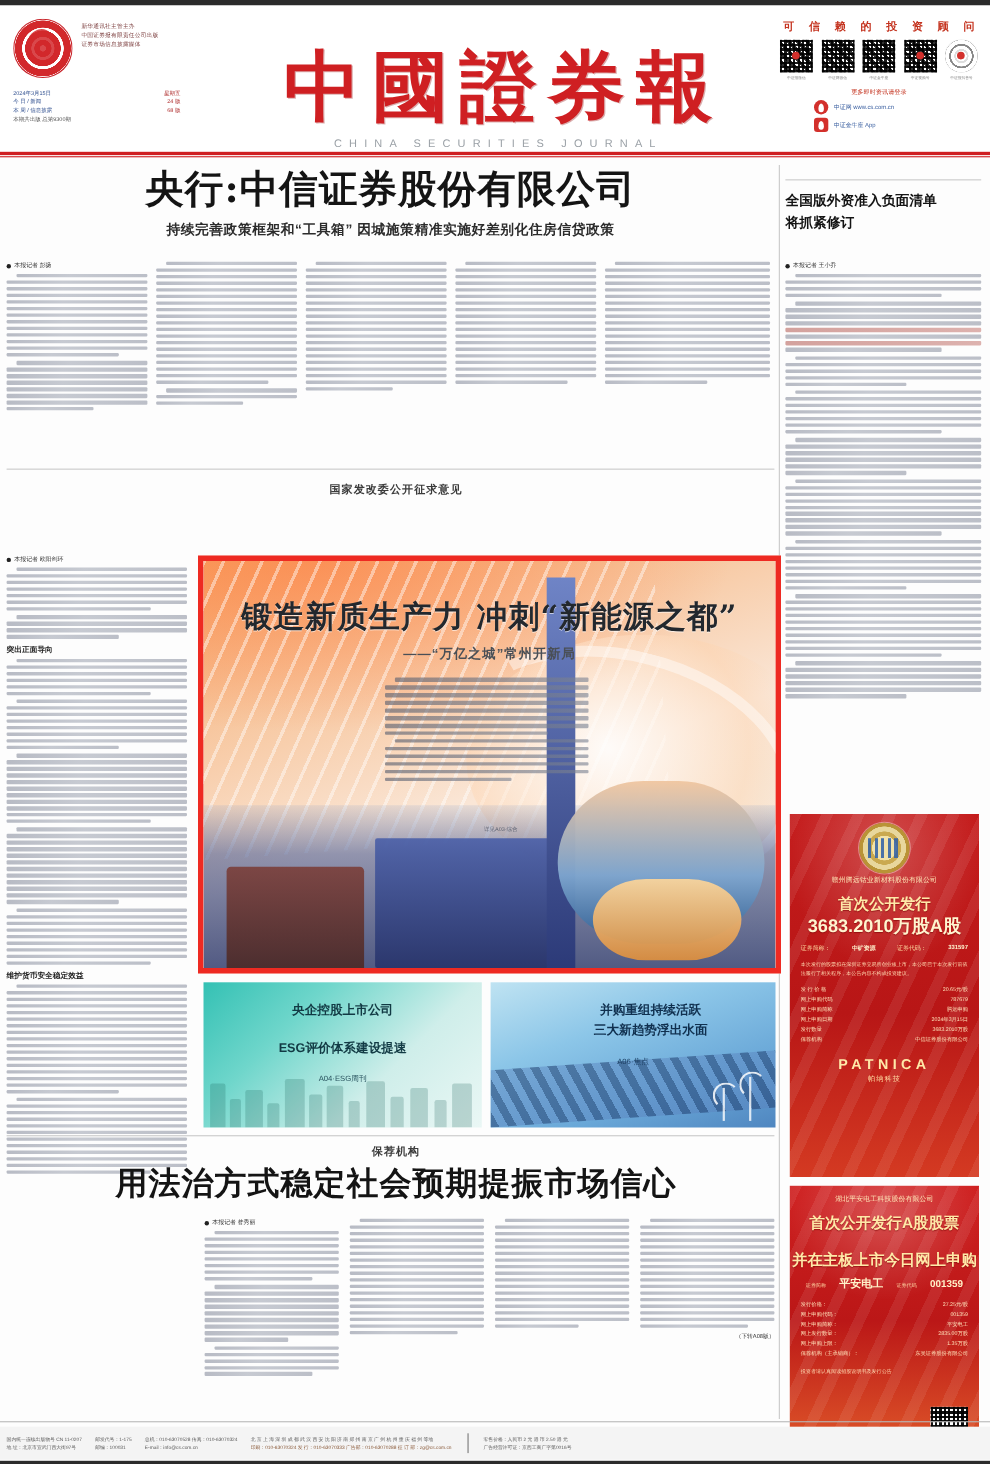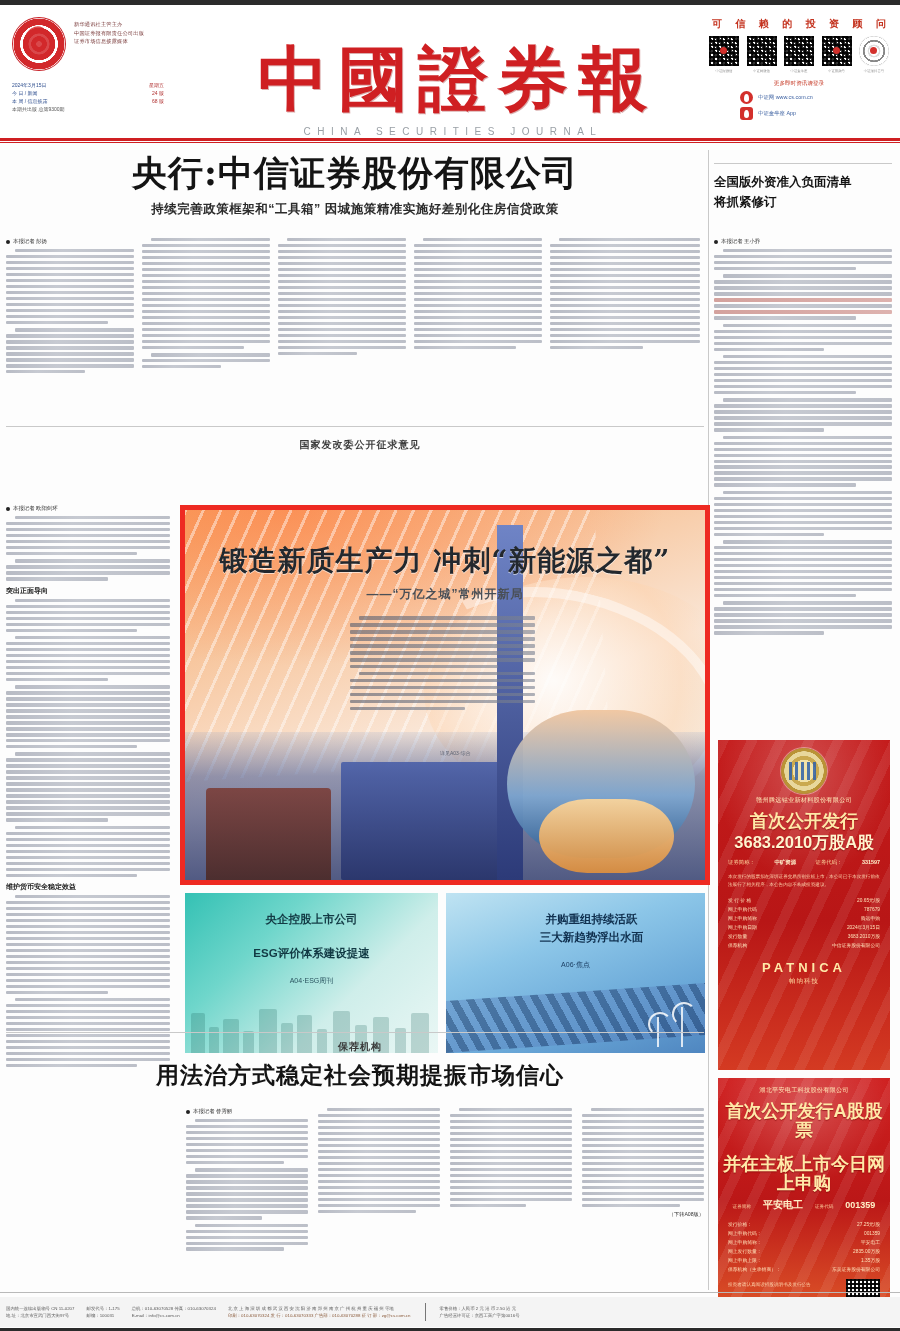--- a/index.html
+++ b/index.html
@@ -124,59 +124,59 @@
       font-family:"DejaVu Serif","Liberation Serif",serif;
       font-size:28px;line-height:34px;font-weight:700;color:#23282e;letter-spacing:1px;
       text-shadow:0 1px 0 rgba(255,255,255,.6);}
   .ad-sub{position:absolute;left:0;right:0;top:76px;text-align:center;font-size:12px;font-weight:700;color:#4a4f56;letter-spacing:1px;}
   .ad-body{position:absolute;left:165px;top:106px;width:185px;}
   .ad-body .fake-line{height:3.6px;margin-bottom:3.4px;opacity:.62;
       background:linear-gradient(90deg,#5a6070,#7d8494);}
   .ad-credit{position:absolute;left:255px;top:240px;font-size:5px;color:#5c6272;}
 
   
-  .ad-sm{position:absolute;height:160px;overflow:hidden;}
+  .ad-sm{position:absolute;height:132px;overflow:hidden;}
   .ad-sm.left{left:185px;top:893px;width:253px;
       background:linear-gradient(135deg,#34c1b4 0%,#6fd6cb 30%,#cfeeea 65%,#eaf7f5 100%);}
   .ad-sm.right{left:446px;top:893px;width:259px;
       background:linear-gradient(160deg,#bfe3f2 0%,#8cc6e8 35%,#6aa8d8 70%,#4f86c0 100%);}
   .ad-sm .t1{position:relative;text-align:center;font-size:11.5px;line-height:17px;font-weight:700;color:#123a44;margin-top:18px;z-index:3;}
   .ad-sm.right .t1{color:#10304f;padding-left:32px;}
   .ad-sm .t2{position:relative;text-align:center;font-size:7px;color:#2b5560;margin-top:14px;z-index:3;}
   .ad-sm.right .t2{color:#1c3f63;}
   .skyline{position:absolute;left:0;bottom:0;width:100%;height:46px;}
   .skyline i{position:absolute;bottom:0;background:rgba(20,90,80,.22);border-radius:2px 2px 0 0;display:block;}
   .panels{position:absolute;left:0;bottom:0;width:100%;height:52px;
       background:repeating-linear-gradient(62deg,rgba(30,60,110,.55) 0 7px,rgba(90,130,190,.45) 7px 14px);
       transform:skewY(-4deg);transform-origin:left bottom;}
   .turbine{position:absolute;bottom:6px;width:2px;height:40px;background:rgba(255,255,255,.8);}
   .turbine::after{content:"";position:absolute;left:-9px;top:-5px;width:20px;height:20px;border-radius:50%;
       border:2px solid rgba(255,255,255,.85);border-right-color:transparent;border-bottom-color:transparent;}
 
   
   .hl-d{position:absolute;left:12px;top:1040px;width:696px;text-align:center;}
   .hl-d .kicker{font-size:10px;font-weight:700;color:#3b3b3b;letter-spacing:1px;}
-  .hl-d .h1{font-family:"DejaVu Serif","Liberation Serif",serif;font-size:23px;line-height:38px;font-weight:700;color:#141414;letter-spacing:1px;margin-top:2px;}
+  .hl-d .h1{font-family:"DejaVu Serif","Liberation Serif",serif;font-size:29px;line-height:38px;font-weight:700;color:#141414;letter-spacing:1px;margin-top:2px;}
 
   
   .ipo{position:absolute;left:718px;width:172px;overflow:hidden;box-sizing:border-box;}
   .ipo.one{top:740px;height:330px;
       background:linear-gradient(180deg,#c41b1b 0%,#b81616 55%,#d43a22 100%);}
   .ipo.two{top:1078px;height:245px;
       background:linear-gradient(180deg,#cf2020 0%,#bb1717 50%,#e05a2a 100%);}
   .ipo .sheen{position:absolute;inset:0;
       background:radial-gradient(ellipse 80% 50% at 50% 10%,rgba(255,255,255,.22),transparent 65%),
                  repeating-linear-gradient(115deg,rgba(255,255,255,.08) 0 10px,transparent 10px 26px);}
   .ipo-emblem{position:relative;width:46px;height:46px;margin:8px auto 2px;border-radius:50%;
       background:radial-gradient(circle,#f2e2a8 0 34%,#caa94f 35% 46%,#e8d79c 47% 60%,#b99336 61% 100%);
       box-shadow:0 0 0 1px rgba(255,255,255,.4);}
   .ipo-emblem::after{content:"";position:absolute;left:8px;top:14px;right:8px;height:18px;
       background:repeating-linear-gradient(90deg,#2e5fa8 0 3px,transparent 3px 6px);opacity:.85;}
   .ipo-co{position:relative;text-align:center;font-size:6.2px;color:#ffe8b8;letter-spacing:.2px;margin:2px 6px 0;}
-  .ipo-h1{position:relative;text-align:center;font-size:18px;line-height:19px;font-weight:700;color:#ffe9a8;margin-top:7px;
+  .ipo-h1{position:relative;text-align:center;font-size:14px;line-height:19px;font-weight:700;color:#ffe9a8;margin-top:7px;
       text-shadow:0 1px 1px rgba(120,0,0,.6);}
   .ipo-h2{position:relative;text-align:center;font-size:16.5px;line-height:22px;font-weight:700;color:#fff4cf;
       text-shadow:0 1px 1px rgba(120,0,0,.6);}
   .ipo-kv{position:relative;display:flex;justify-content:space-between;font-size:5.4px;color:#ffd9a0;margin:6px 10px 0;}
   .ipo-kv b{color:#fff2cd;font-weight:700;}
   .ipo-note{position:relative;margin:7px 10px 0;font-size:4.6px;line-height:7.6px;color:#ffd8b0;}
   .ipo-block{position:relative;margin:8px 10px 0;}
   .ipo-block .r{display:flex;justify-content:space-between;font-size:4.8px;color:#ffe0b8;line-height:9px;}
   .ipo-qr{position:absolute;right:10px;bottom:10px;width:34px;height:34px;
       background-image:repeating-linear-gradient(90deg,#111 0 2px,#fff 2px 4px),repeating-linear-gradient(0deg,#111 0 2px,#fff 2px 4px);

